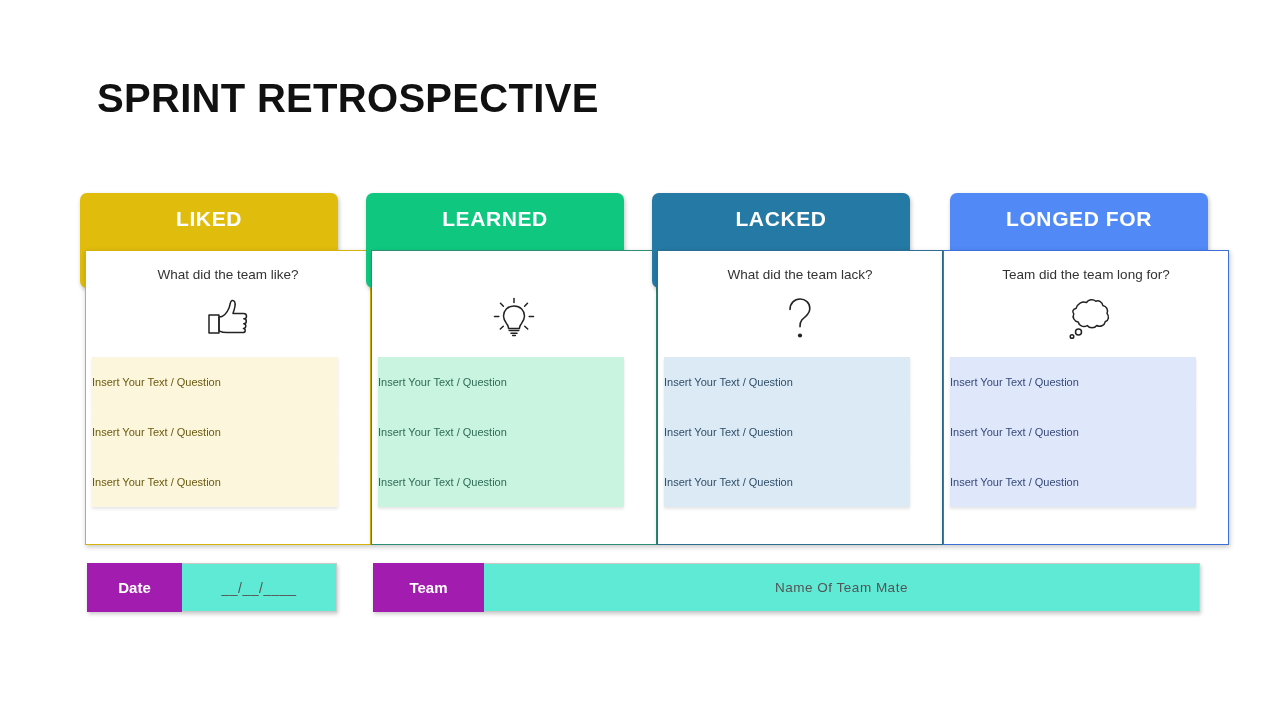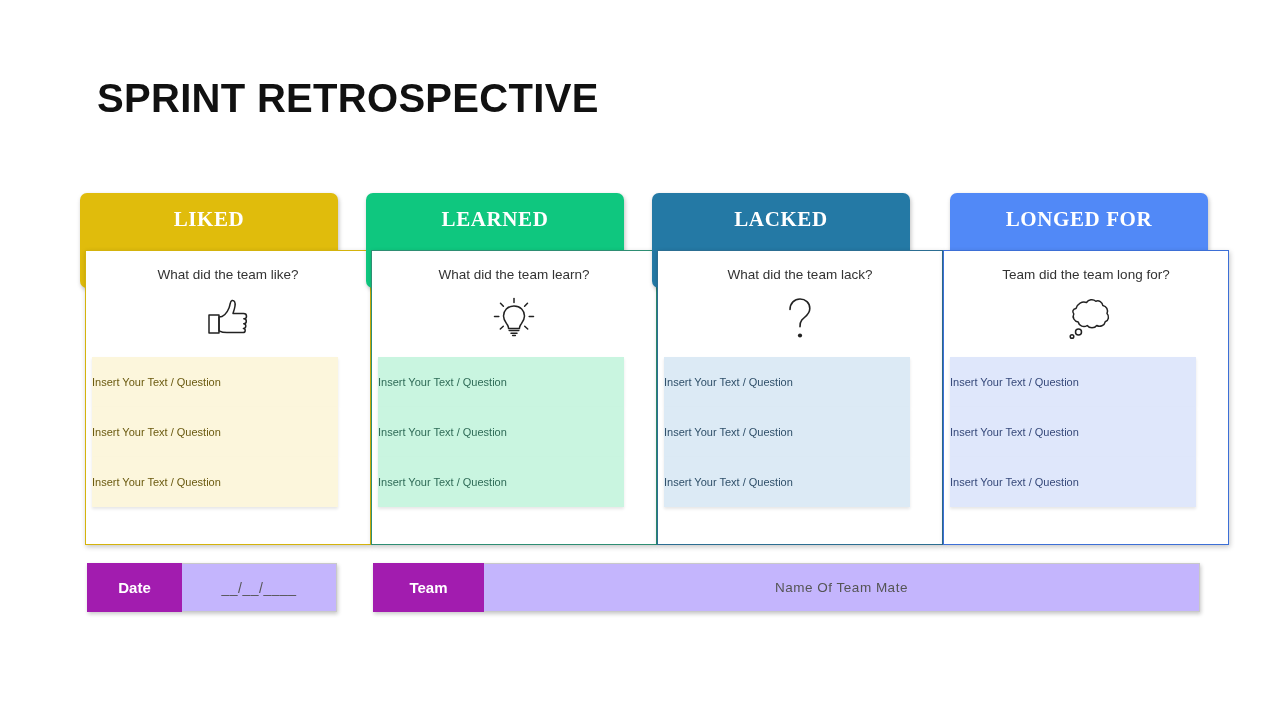--- a/index.html
+++ b/index.html
@@ -54,21 +54,20 @@
 
   
   .card-tab {
     position: absolute;
     left: 0;
     top: 0;
     width: 258px;
     height: 95px;
     border-radius: 7px;
     box-shadow: 1px 2px 4px rgba(0,0,0,0.25);
-    font-family: Liberation Serif, serif;
   }
 
   .card-tab-label {
     position: absolute;
     left: 0;
     top: 14px;
     width: 100%;
     text-align: center;
     font-size: 21px;
     font-weight: bold;
@@ -151,21 +150,21 @@
     font-weight: bold;
     display: flex;
     align-items: center;
     justify-content: center;
     flex: 0 0 auto;
   }
   .date-field .field-label { width: 95px; }
   .team-field .field-label { width: 111px; }
 
   .field-value {
-    background: #c4b5fd;
+    background: #5eead4;
     border: 1px solid #c9c9c9;
     border-left: none;
     flex: 1 1 auto;
     display: flex;
     align-items: center;
     justify-content: center;
     font-size: 14px;
     color: #555555;
     letter-spacing: 0.5px;
   }
@@ -208,21 +207,20 @@
           </div>
         </div>
       </div>
     </div>
 
     <div class="card c1">
       <div class="card-tab" style="background: rgb(15, 199, 127);">
         <div class="card-tab-label">LEARNED</div>
       </div>
       <div class="card-body" style="border-color: rgb(46, 142, 115);">
-        <div class="card-question">What did the team learn?</div>
         <div class="card-icon">
           <svg width="44" height="44" viewBox="0 0 44 44">
             <g fill="none" stroke="#222222" stroke-width="1.5" stroke-linecap="round">
               <path d="M22 9 C15.5 9 11.5 13.8 11.5 19 C11.5 23 14 25.5 15.5 28 C16.3 29.3 16.5 30.3 16.6 31.4 L27.4 31.4 C27.5 30.3 27.7 29.3 28.5 28 C30 25.5 32.5 23 32.5 19 C32.5 13.8 28.5 9 22 9 Z"></path>
               <path d="M17.2 33.6 L26.8 33.6"></path>
               <path d="M19 36.2 L25 36.2"></path>
               <path d="M20.6 38.4 L23.4 38.4"></path>
               <path d="M22 1.5 L22 5.6"></path>
               <path d="M2.5 19.5 L6.8 19.5"></path>
               <path d="M37.2 19.5 L41.5 19.5"></path>

